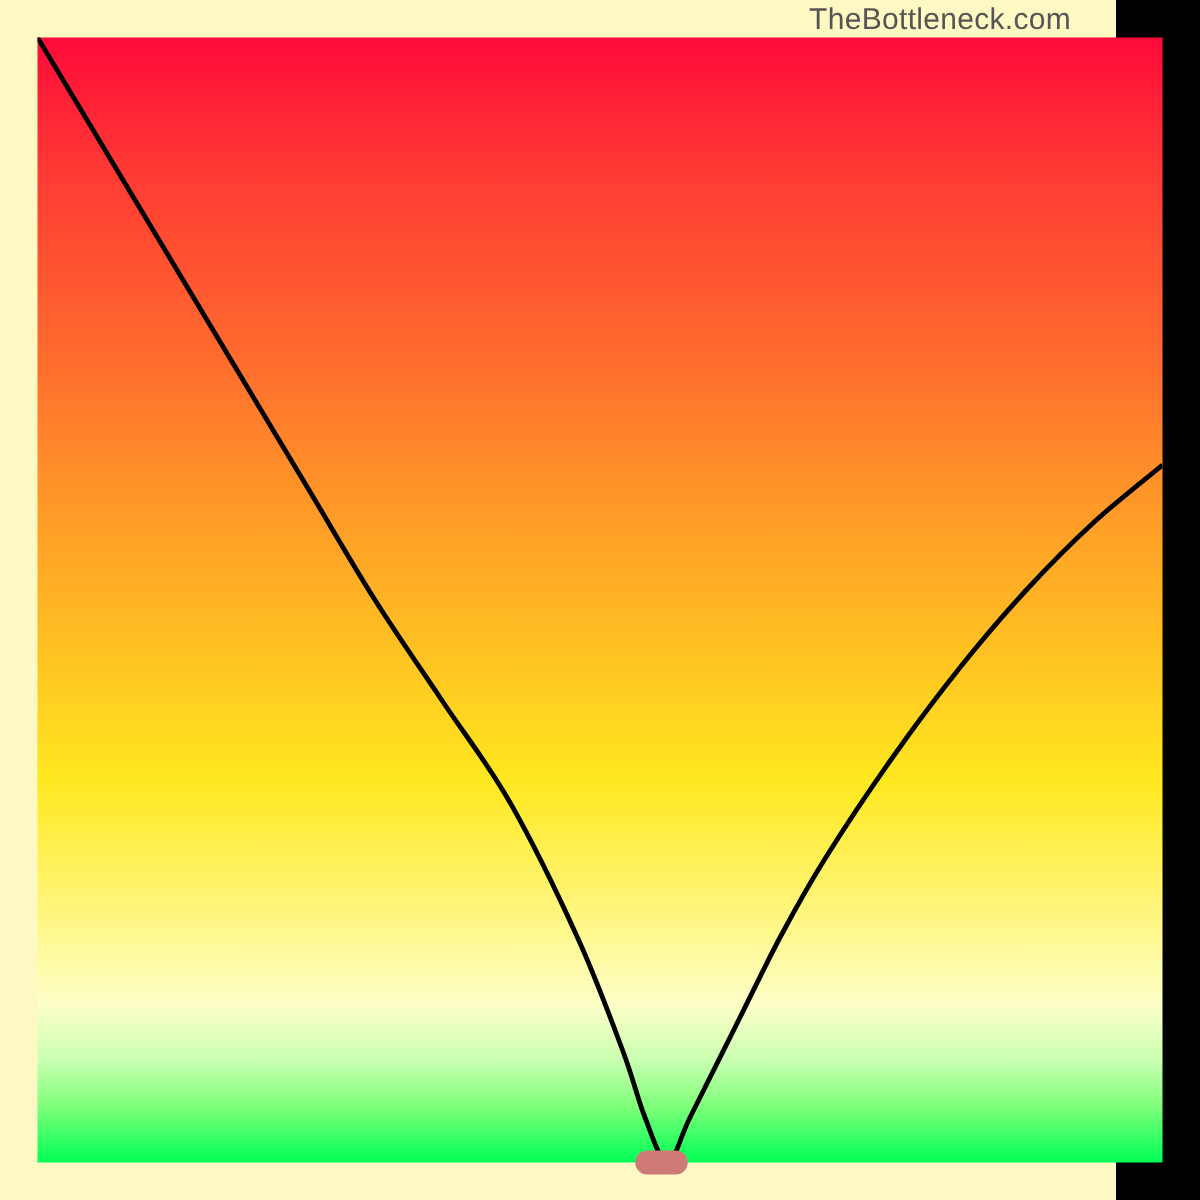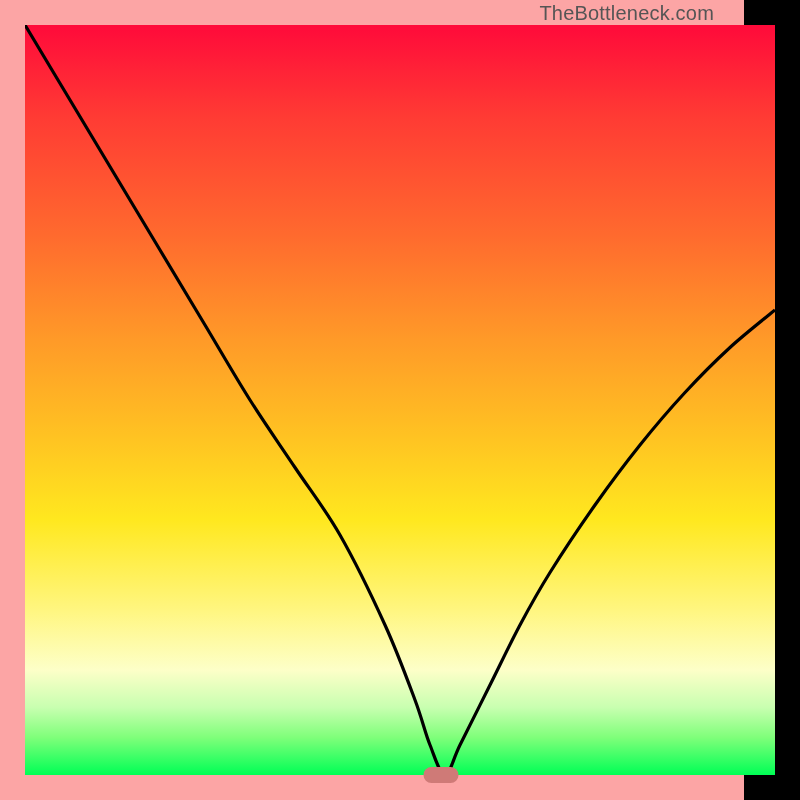--- a/index.html
+++ b/index.html
@@ -8,21 +8,21 @@
     width: 800px;
     height: 800px;
     background: #000;
     overflow: hidden;
     font-family: Arial, Helvetica, sans-serif;
   }
   .frame {
     position: relative;
     width: 744px;
     height: 800px;
-    background: #fca5a5;
+    background: #fef9c3;
   }
   .plot-area {
     position: absolute;
     left: 25px;
     top: 25px;
     width: 750px;
     height: 750px;
     
     background: linear-gradient(to bottom,
       #ff0a3a 0%,

